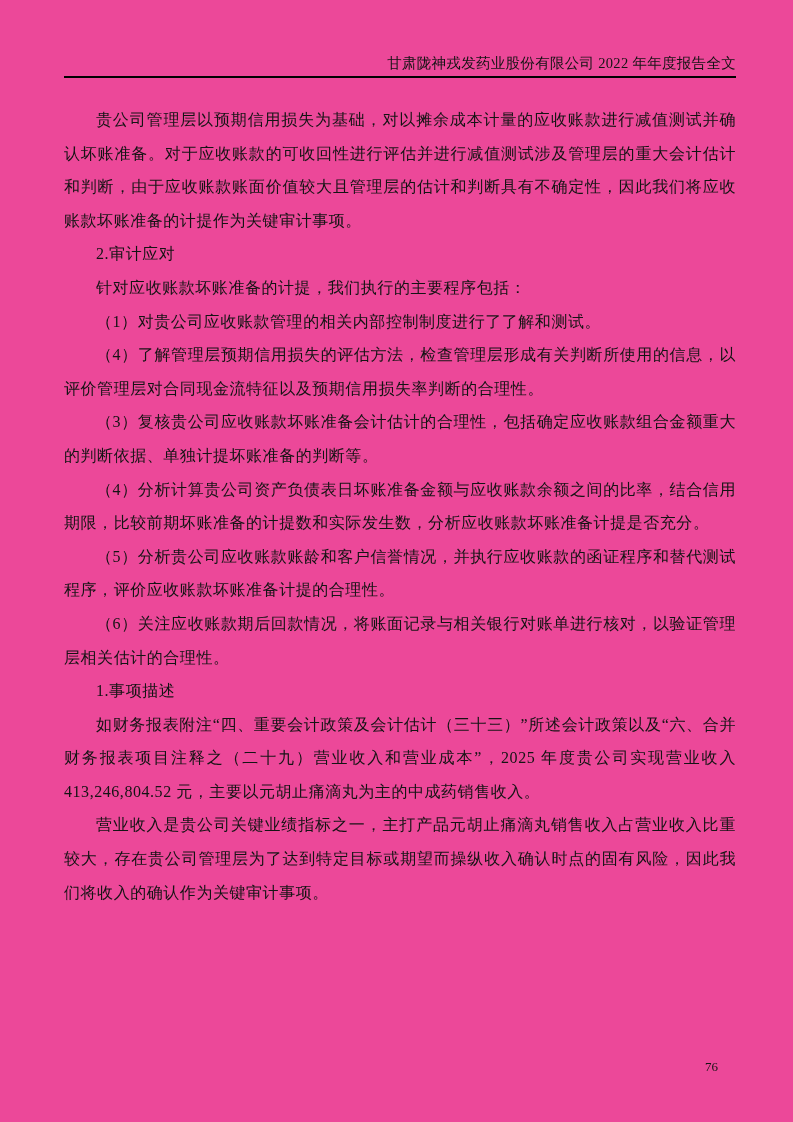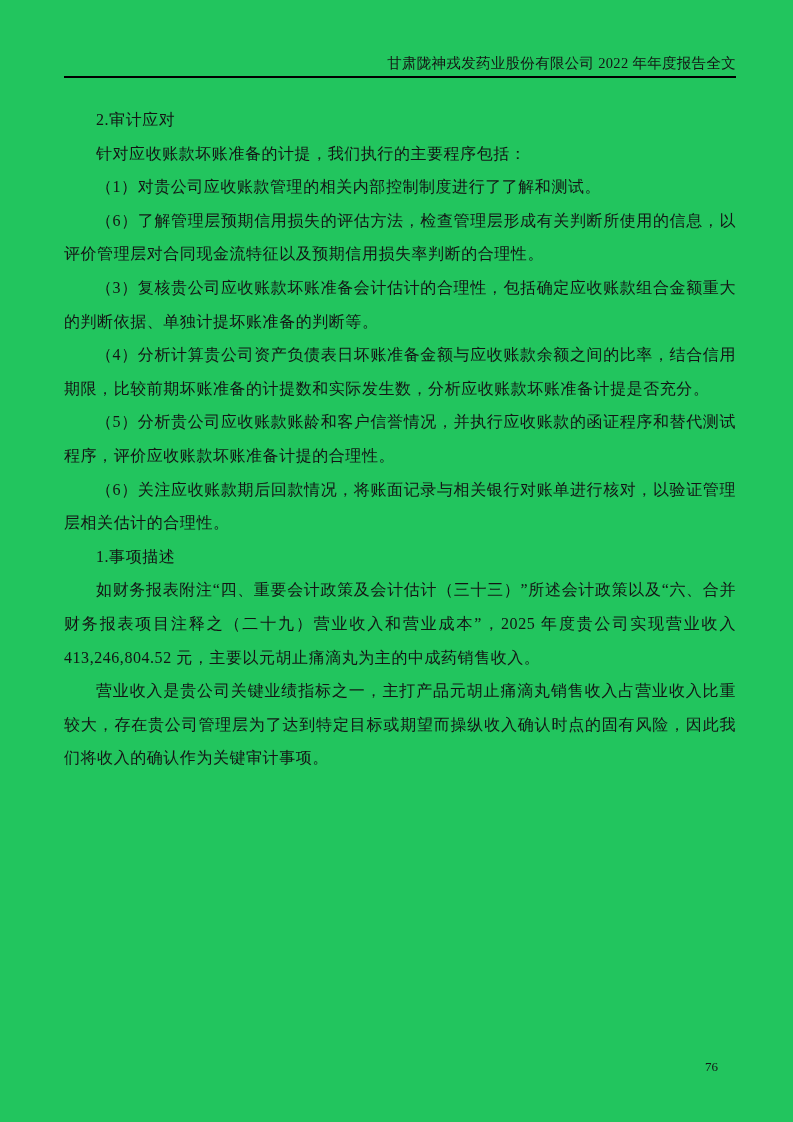--- a/index.html
+++ b/index.html
@@ -4,21 +4,21 @@
 <style>
   html, body {
     margin: 0;
     padding: 0;
     background: #ffffff;
   }
   .page {
     position: relative;
     width: 793px;
     height: 1122px;
-    background: #22c55e;
+    background: #ec4899;
     overflow: hidden;
     font-family: "Liberation Serif", "DejaVu Serif", serif;
     color: #141414;
   }
   .header-title {
     position: absolute;
     top: 53px;
     right: 57px;
     font-size: 14.5px;
     line-height: 20px;
@@ -61,24 +61,25 @@
   }
 </style>
 </head>
 <body>
 
 <div class="page">
   <div class="header-title">甘肃陇神戎发药业股份有限公司 2022 年年度报告全文</div>
   <div class="header-rule"></div>
 
   <div class="doc-body">
+      <p class="para">贵公司管理层以预期信用损失为基础，对以摊余成本计量的应收账款进行减值测试并确认坏账准备。对于应收账款的可收回性进行评估并进行减值测试涉及管理层的重大会计估计和判断，由于应收账款账面价值较大且管理层的估计和判断具有不确定性，因此我们将应收账款坏账准备的计提作为关键审计事项。</p>
       <p class="para">2.审计应对</p>
       <p class="para">针对应收账款坏账准备的计提，我们执行的主要程序包括：</p>
       <p class="para">（1）对贵公司应收账款管理的相关内部控制制度进行了了解和测试。</p>
-      <p class="para">（6）了解管理层预期信用损失的评估方法，检查管理层形成有关判断所使用的信息，以评价管理层对合同现金流特征以及预期信用损失率判断的合理性。</p>
+      <p class="para">（4）了解管理层预期信用损失的评估方法，检查管理层形成有关判断所使用的信息，以评价管理层对合同现金流特征以及预期信用损失率判断的合理性。</p>
       <p class="para">（3）复核贵公司应收账款坏账准备会计估计的合理性，包括确定应收账款组合金额重大的判断依据、单独计提坏账准备的判断等。</p>
       <p class="para">（4）分析计算贵公司资产负债表日坏账准备金额与应收账款余额之间的比率，结合信用期限，比较前期坏账准备的计提数和实际发生数，分析应收账款坏账准备计提是否充分。</p>
       <p class="para">（5）分析贵公司应收账款账龄和客户信誉情况，并执行应收账款的函证程序和替代测试程序，评价应收账款坏账准备计提的合理性。</p>
       <p class="para">（6）关注应收账款期后回款情况，将账面记录与相关银行对账单进行核对，以验证管理层相关估计的合理性。</p>
       <p class="para">1.事项描述</p>
       <p class="para">如财务报表附注“四、重要会计政策及会计估计（三十三）”所述会计政策以及“六、合并财务报表项目注释之（二十九）营业收入和营业成本”，2025 年度贵公司实现营业收入 413,246,804.52 元，主要以元胡止痛滴丸为主的中成药销售收入。</p>
       <p class="para">营业收入是贵公司关键业绩指标之一，主打产品元胡止痛滴丸销售收入占营业收入比重较大，存在贵公司管理层为了达到特定目标或期望而操纵收入确认时点的固有风险，因此我们将收入的确认作为关键审计事项。</p>
     </div>
 
   <div class="page-number">76</div>

